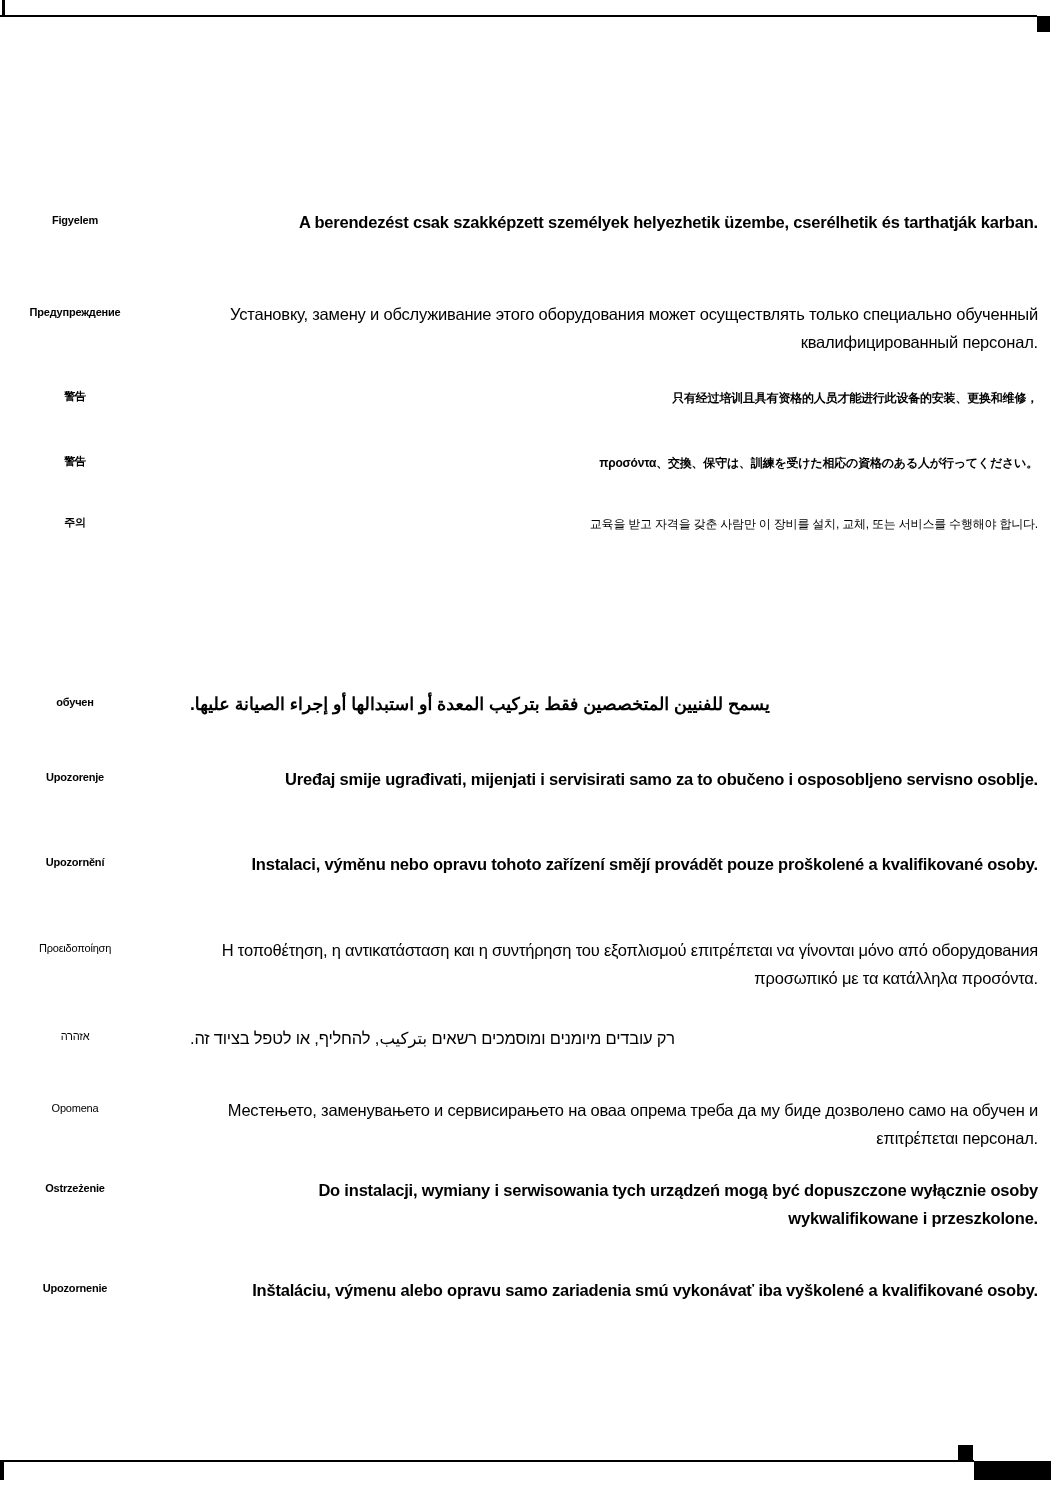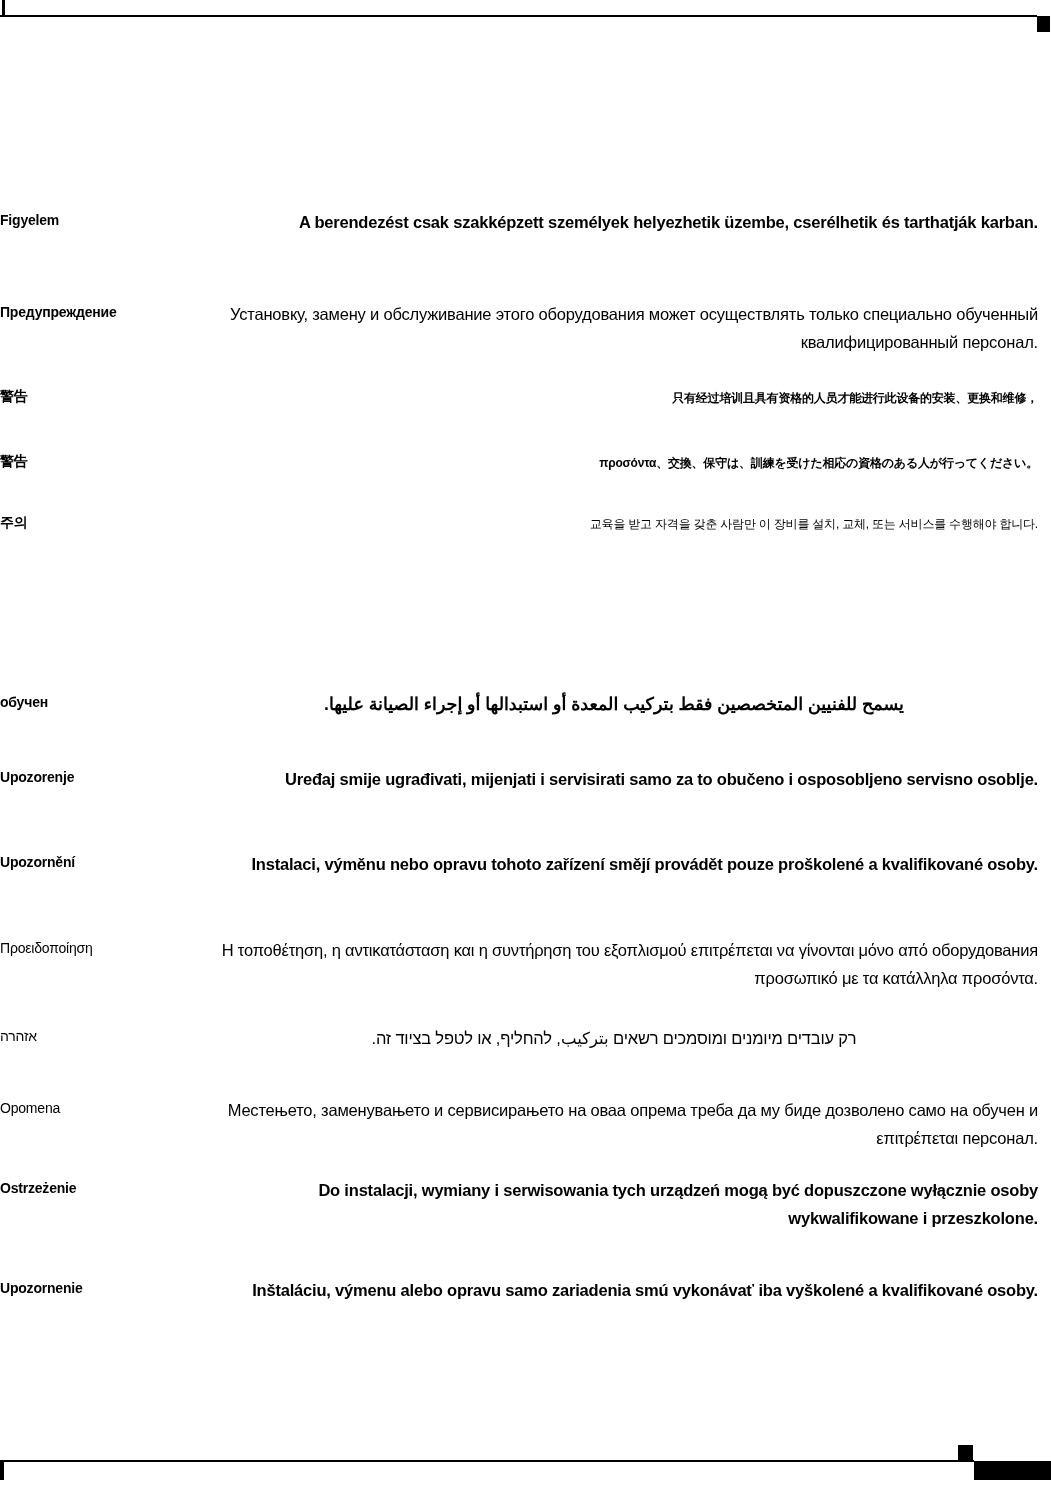--- a/index.html
+++ b/index.html
@@ -9,31 +9,31 @@
     height: 1485px;
     background: #ffffff;
     color: #000000;
     font-family: "Liberation Sans", sans-serif;
     overflow: hidden;
   }
   .mark { position: absolute; background: #000000; }
   .warning-row { position: absolute; left: 0; width: 1040px; }
   .warning-label {
     position: absolute; left: 0; top: 1px; width: 150px;
-    text-align: left; font-size: 14px; line-height: 22px;
+    text-align: center; font-size: 11px; line-height: 22px;
     letter-spacing: -0.2px;
   }
   .warning-text {
     position: absolute; left: 190px; top: 0; width: 848px;
     font-size: 16.5px; line-height: 28px;
     letter-spacing: -0.2px;
     text-align: right;
   }
   .b { font-weight: bold; }
-  .rtl { direction: rtl; text-align: center; }
+  .rtl { direction: rtl; text-align: left; }
   .ar .warning-text { font-size: 17.5px; }
   .cjk .warning-text { font-size: 12px; }
 </style>
 </head>
 <body>
 
 <div class="page">
 
   <div class="mark" style="left:2px; top:0; width:3px; height:17px;"></div>
   <div class="mark" style="left:0; top:15px; width:1037px; height:2px;"></div>

